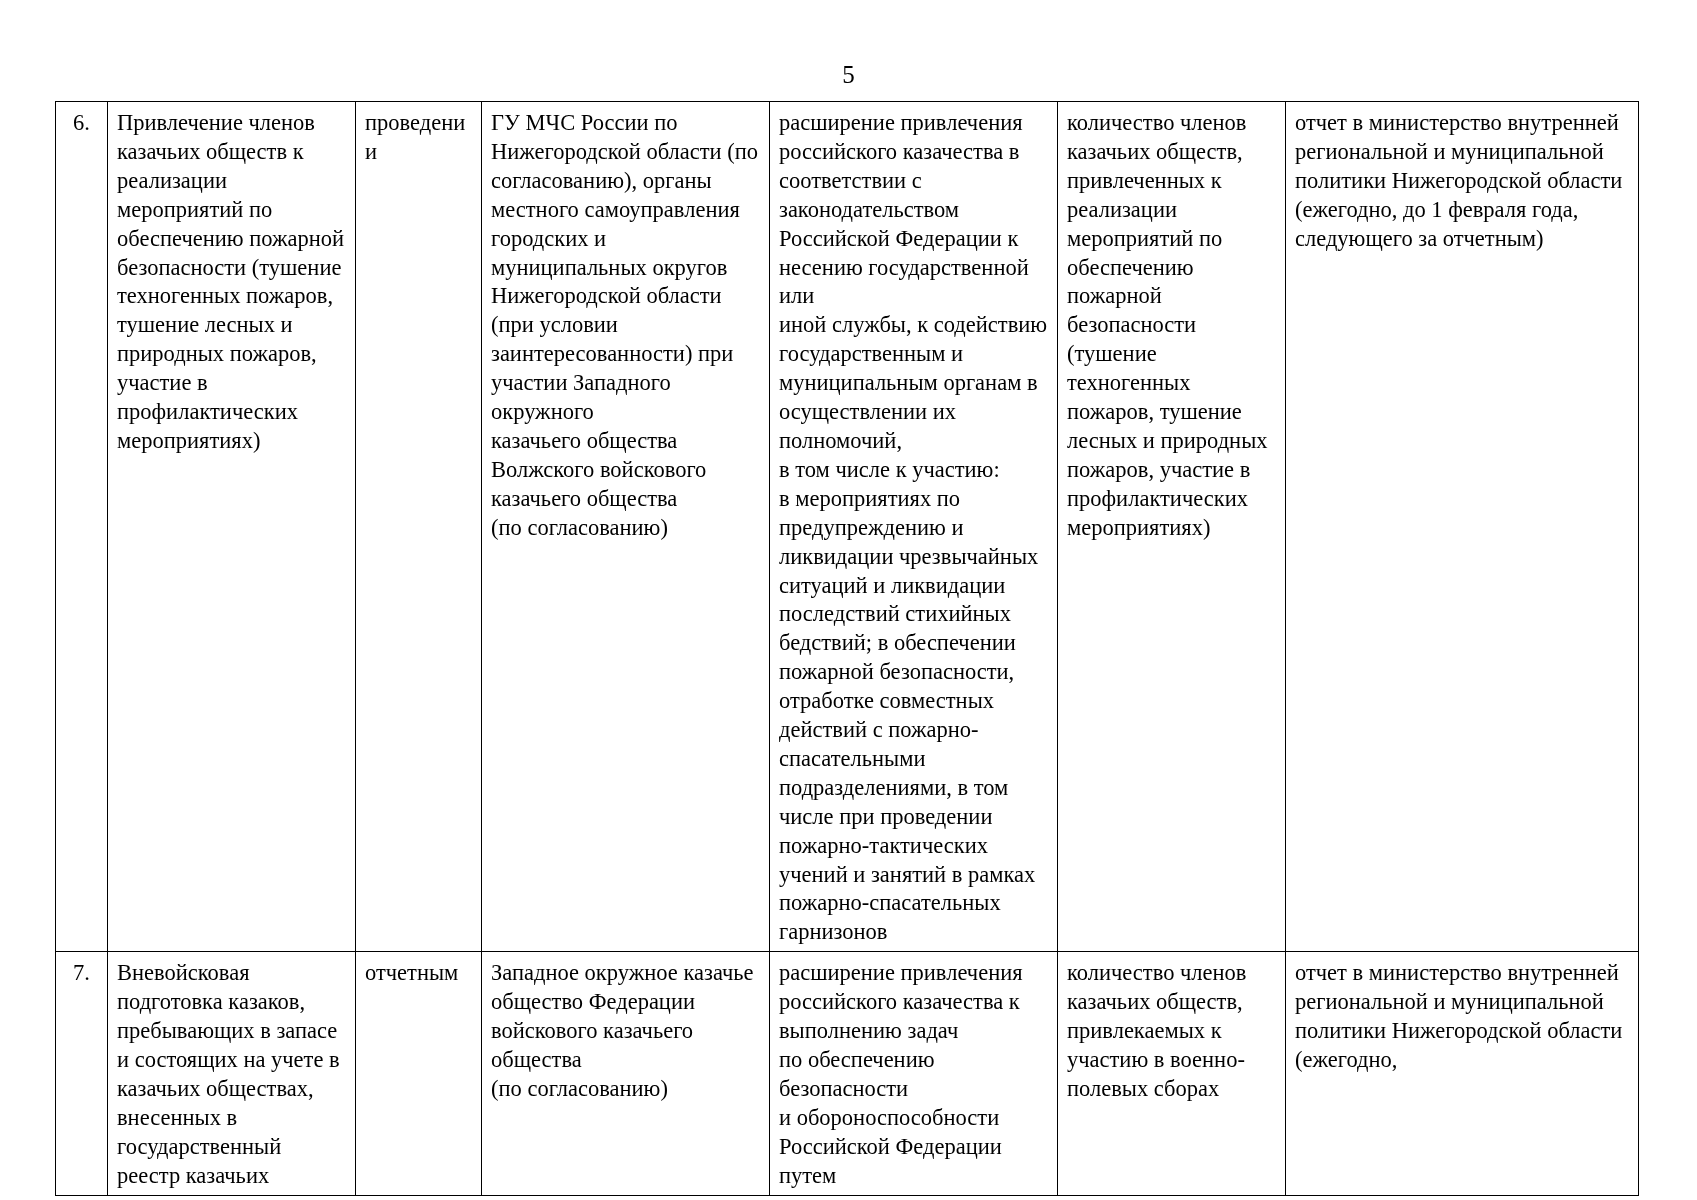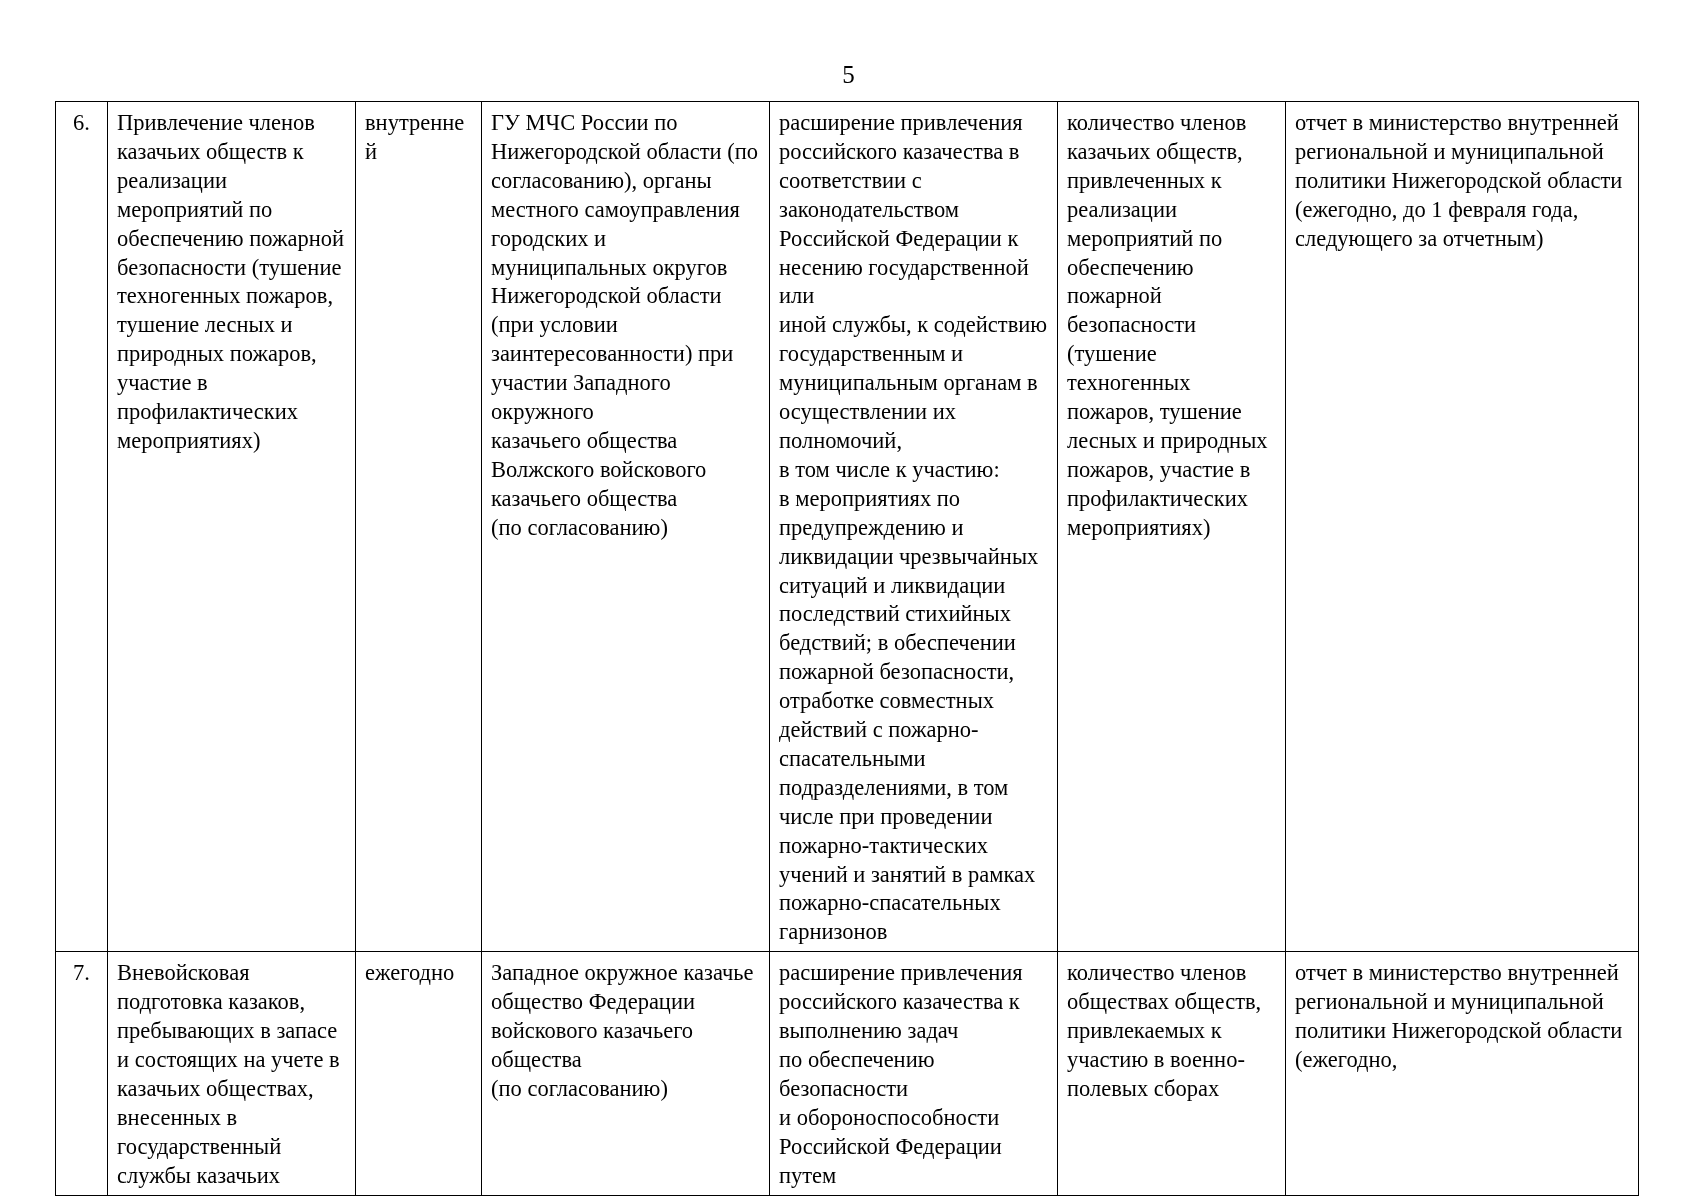--- a/index.html
+++ b/index.html
@@ -81,21 +81,21 @@
     </colgroup>
     <tbody>
       <tr>
         <td class="col-num">
           <span class="cell-text">6.</span>
         </td>
         <td>
           <span class="cell-text">Привлечение членов казачьих обществ к реализации мероприятий по обеспечению пожарной безопасности (тушение техногенных пожаров, тушение лесных и природных пожаров, участие в профилактических мероприятиях)</span>
         </td>
         <td>
-          <span class="cell-text">внутренней</span>
+          <span class="cell-text">проведении</span>
         </td>
         <td>
           <span class="cell-text">ГУ МЧС России по Нижегородской области (по согласованию), органы местного самоуправления городских и муниципальных округов Нижегородской области (при условии заинтересованности) при участии Западного окружного
 казачьего общества Волжского войскового казачьего общества
 (по согласованию)</span>
         </td>
         <td>
           <span class="cell-text">расширение привлечения российского казачества в соответствии с законодательством Российской Федерации к несению государственной или
 иной службы, к содействию государственным и муниципальным органам в осуществлении их полномочий,
 в том числе к участию:
@@ -106,36 +106,36 @@
         </td>
         <td>
           <span class="cell-text">отчет в министерство внутренней региональной и муниципальной политики Нижегородской области (ежегодно, до 1 февраля года, следующего за отчетным)</span>
         </td>
       </tr>
       <tr>
         <td class="col-num">
           <span class="cell-text">7.</span>
         </td>
         <td>
-          <span class="cell-text">Вневойсковая подготовка казаков, пребывающих в запасе и состоящих на учете в казачьих обществах, внесенных в государственный службы казачьих</span>
+          <span class="cell-text">Вневойсковая подготовка казаков, пребывающих в запасе и состоящих на учете в казачьих обществах, внесенных в государственный реестр казачьих</span>
         </td>
         <td>
-          <span class="cell-text">ежегодно</span>
+          <span class="cell-text">отчетным</span>
         </td>
         <td>
           <span class="cell-text">Западное окружное казачье общество Федерации войскового казачьего общества
 (по согласованию)</span>
         </td>
         <td>
           <span class="cell-text">расширение привлечения российского казачества к выполнению задач
 по обеспечению безопасности
 и обороноспособности Российской Федерации путем</span>
         </td>
         <td>
-          <span class="cell-text">количество членов обществах обществ, привлекаемых к участию в военно-полевых сборах</span>
+          <span class="cell-text">количество членов казачьих обществ, привлекаемых к участию в военно-полевых сборах</span>
         </td>
         <td>
           <span class="cell-text">отчет в министерство внутренней региональной и муниципальной политики Нижегородской области (ежегодно,</span>
         </td>
       </tr>
     </tbody>
   </table>
 
 </div>
 

